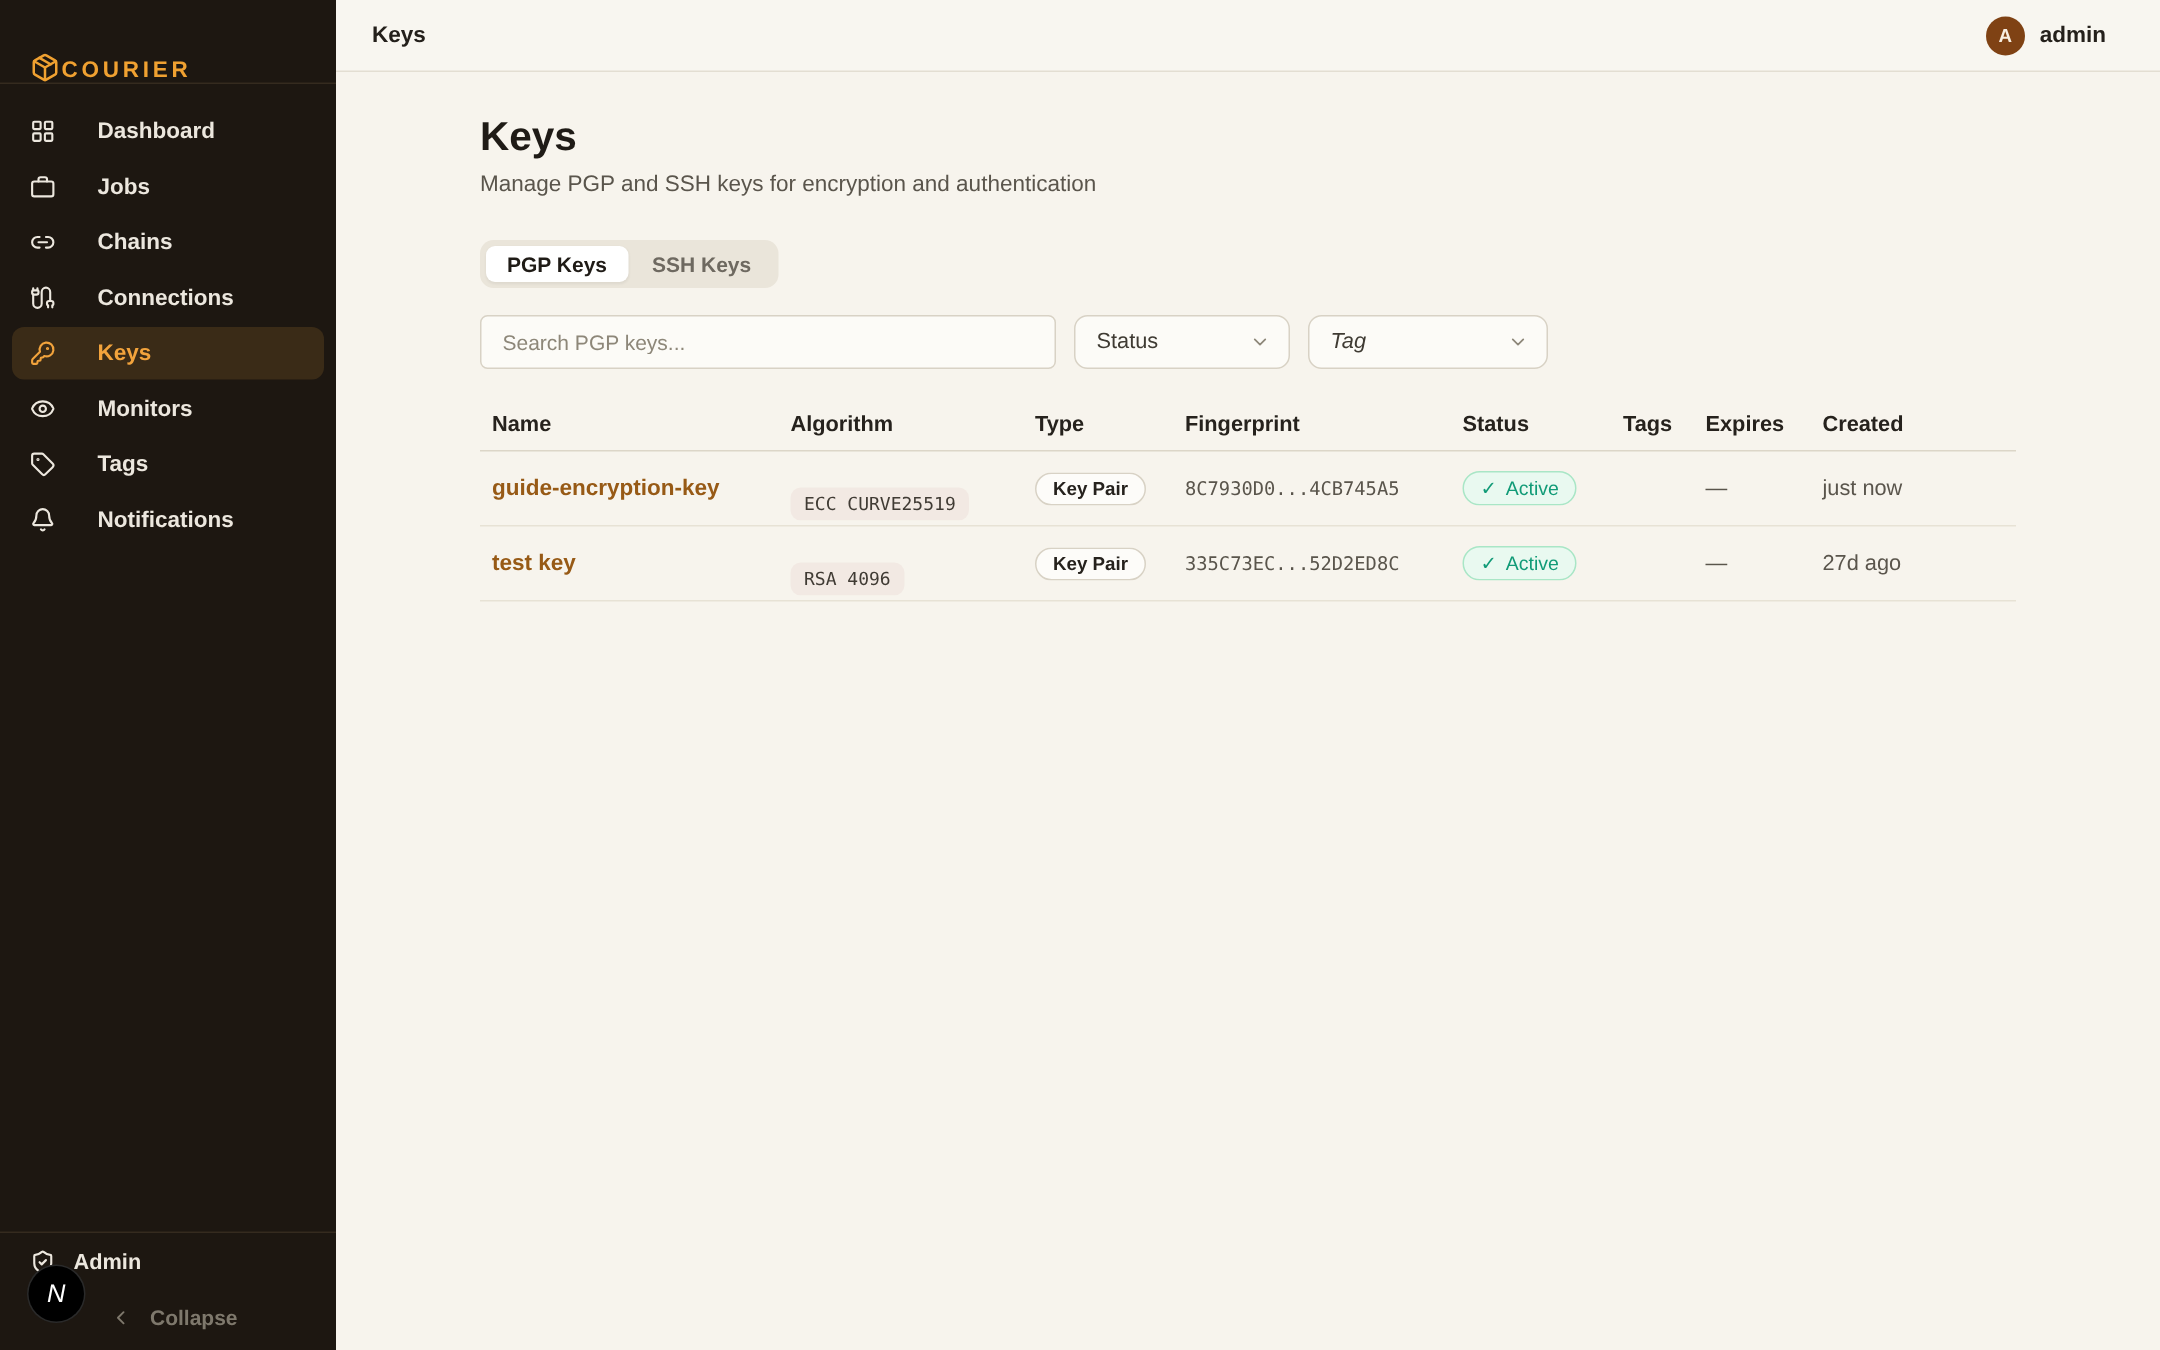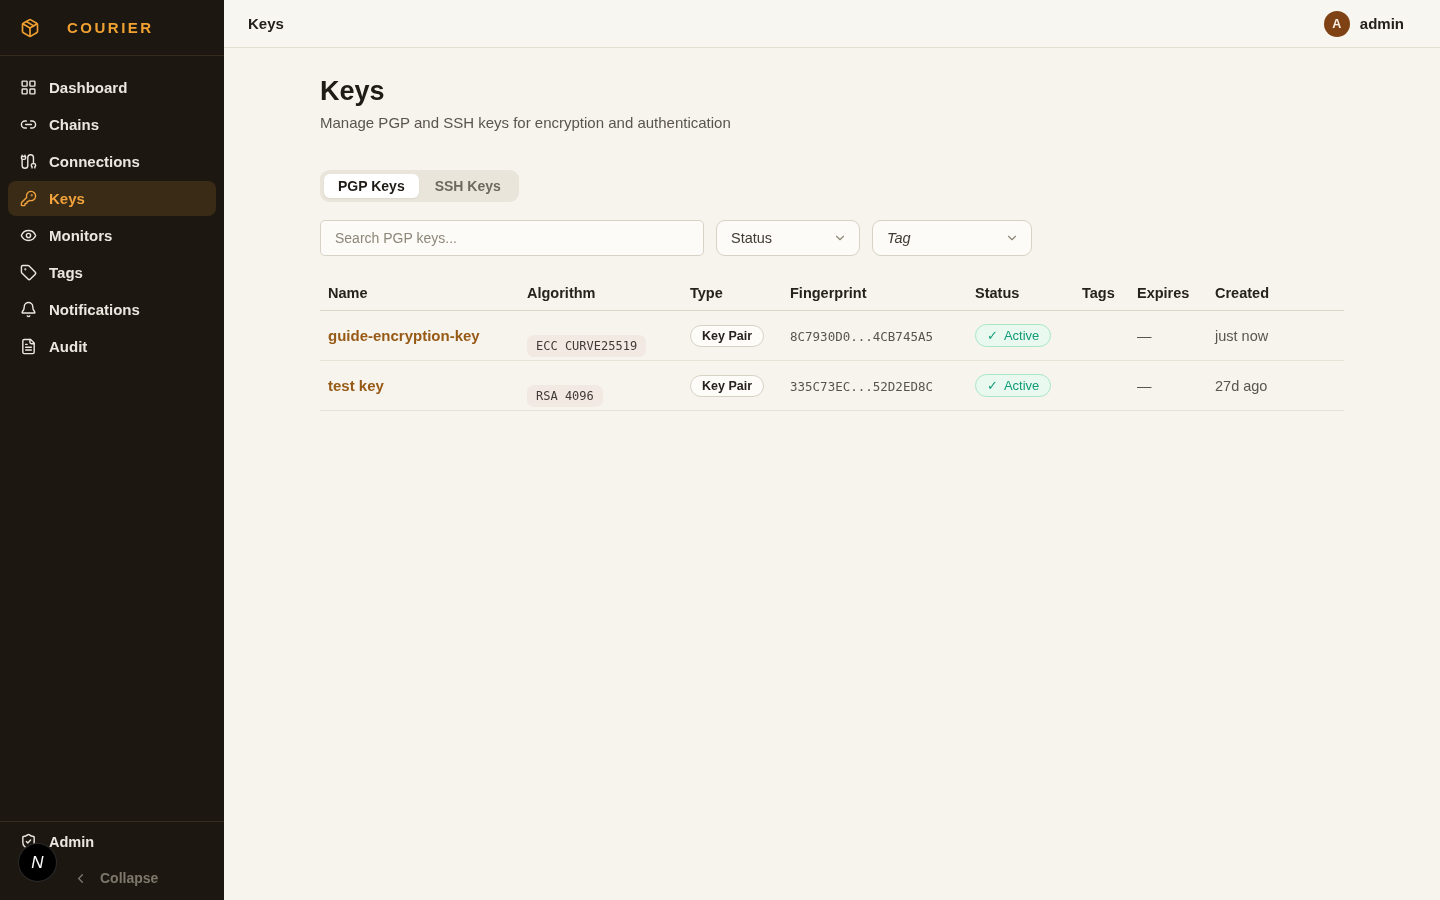--- a/index.html
+++ b/index.html
@@ -12,31 +12,31 @@
   }
   .app { display: flex; width: 1440px; height: 900px; }
 
   
   .sidebar {
     width: 224px; min-width: 224px; height: 900px;
     background: #1D1711; color: #ECE7DE;
     display: flex; flex-direction: column;
   }
   .sidebar-header {
-    height: 56px; display: flex; align-items: center; gap: 27px;
+    height: 56px; display: flex; align-items: flex-end; gap: 1px;
     padding: 0 20px; border-bottom: 1px solid #352B1F;
   }
   .brand-icon { display: flex; color: #F0A131; }
   .brand-icon svg { width: 20px; height: 20px; }
   .brand-name {
     color: #F0A131; font-weight: bold; font-size: 15px; letter-spacing: 2.5px;
   }
   .nav { padding: 14px 8px; display: flex; flex-direction: column; gap: 2px; }
   .nav-item {
-    display: flex; align-items: flex-start; gap: 12px;
+    display: flex; align-items: flex-start; gap: 28px;
     padding: 9px 12px; border-radius: 8px;
     font-size: 15px; font-weight: 600; color: #ECE7DE; cursor: pointer;
   }
   .nav-item .nav-icon { display: flex; }
   .nav-item svg { width: 17px; height: 17px; }
   .nav-item.active { background: #3A2B17; color: #F2A33C; }
   .sidebar-footer {
     margin-top: auto; border-top: 1px solid #352B1F;
     padding: 11px 20px 14px; position: relative;
   }
@@ -82,21 +82,21 @@
   .btn {
     height: 36px; border-radius: 9px; font-family: inherit;
     font-size: 14.5px; font-weight: 600; cursor: pointer;
     display: inline-flex; align-items: center; gap: 9px; padding: 0 18px;
   }
   .btn svg { width: 15px; height: 15px; }
   .btn-import { background: #FDFCF9; border: 1px solid #D8D2C5; color: #24201B; }
   .btn-generate { background: #7A3A10; border: 1px solid #7A3A10; color: #F9F1E5; }
 
   .tabs {
-    margin-top: 39px; display: inline-flex; align-items: center;
+    margin-top: 29px; display: inline-flex; align-items: center;
     background: #EAE5DA; border-radius: 9px; padding: 4px; gap: 2px;
   }
   .tab {
     padding: 4px 14px; font-size: 14px; border-radius: 6px;
     color: #6E6960; font-weight: 600; cursor: pointer;
   }
   .tab.active { background: #FFFFFF; color: #1F1B16; box-shadow: 0 1px 2px rgba(0,0,0,0.06); }
 
   .filters { margin-top: 18px; display: flex; gap: 12px; }
   .search {
@@ -170,20 +170,29 @@
               <rect x="14" y="3" width="7" height="7" rx="1"></rect>
               <rect x="14" y="14" width="7" height="7" rx="1"></rect>
               <rect x="3" y="14" width="7" height="7" rx="1"></rect>
             </svg>
         </span>
         <span>Dashboard</span>
       </div>
       <div class="nav-item">
         <span class="nav-icon">
           <svg viewBox="0 0 24 24" fill="none" stroke="currentColor" stroke-width="2" stroke-linecap="round" stroke-linejoin="round">
+              <rect x="2" y="7" width="20" height="14" rx="2"></rect>
+              <path d="M16 7V5a2 2 0 0 0-2-2h-4a2 2 0 0 0-2 2v2"></path>
+            </svg>
+        </span>
+        <span>Jobs</span>
+      </div>
+      <div class="nav-item">
+        <span class="nav-icon">
+          <svg viewBox="0 0 24 24" fill="none" stroke="currentColor" stroke-width="2" stroke-linecap="round" stroke-linejoin="round">
               <path d="M9 17H7A5 5 0 0 1 7 7h2"></path>
               <path d="M15 7h2a5 5 0 1 1 0 10h-2"></path>
               <line x1="8" y1="12" x2="16" y2="12"></line>
             </svg>
         </span>
         <span>Chains</span>
       </div>
       <div class="nav-item">
         <span class="nav-icon">
           <svg viewBox="0 0 24 24" fill="none" stroke="currentColor" stroke-width="2" stroke-linecap="round" stroke-linejoin="round">
@@ -223,32 +232,20 @@
         <span>Tags</span>
       </div>
       <div class="nav-item">
         <span class="nav-icon">
           <svg viewBox="0 0 24 24" fill="none" stroke="currentColor" stroke-width="2" stroke-linecap="round" stroke-linejoin="round">
               <path d="M10.268 21a2 2 0 0 0 3.464 0"></path>
               <path d="M3.262 15.326A1 1 0 0 0 4 17h16a1 1 0 0 0 .74-1.673C19.41 13.956 18 12.499 18 8A6 6 0 0 0 6 8c0 4.499-1.411 5.956-2.738 7.326"></path>
             </svg>
         </span>
         <span>Notifications</span>
-      </div>
-      <div class="nav-item">
-        <span class="nav-icon">
-          <svg viewBox="0 0 24 24" fill="none" stroke="currentColor" stroke-width="2" stroke-linecap="round" stroke-linejoin="round">
-              <path d="M15 2H6a2 2 0 0 0-2 2v16a2 2 0 0 0 2 2h12a2 2 0 0 0 2-2V7Z"></path>
-              <path d="M14 2v4a2 2 0 0 0 2 2h4"></path>
-              <path d="M10 9H8"></path>
-              <path d="M16 13H8"></path>
-              <path d="M16 17H8"></path>
-            </svg>
-        </span>
-        <span>Audit</span>
       </div>
     </nav>
 
     <div class="sidebar-footer">
       <div class="admin-row">
         <span style="display:flex;">
           <svg viewBox="0 0 24 24" fill="none" stroke="currentColor" stroke-width="2" stroke-linecap="round" stroke-linejoin="round">
               <path d="M20 13c0 5-3.5 7.5-7.66 8.95a1 1 0 0 1-.67-.01C7.5 20.5 4 18 4 13V6a1 1 0 0 1 1-1c2 0 4.5-1.2 6.24-2.72a1 1 0 0 1 1.52 0C14.51 3.81 17 5 19 5a1 1 0 0 1 1 1z"></path>
               <path d="m9 12 2 2 4-4"></path>
             </svg>

